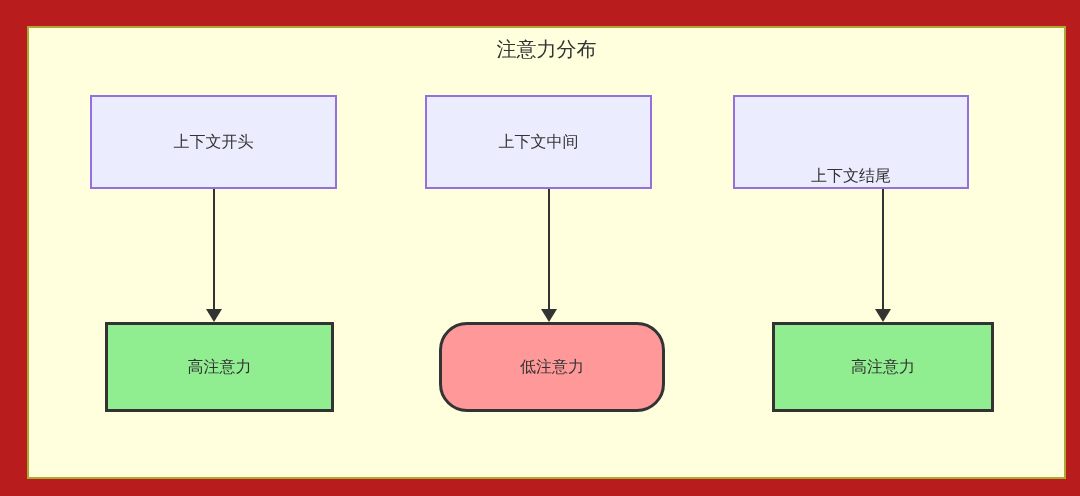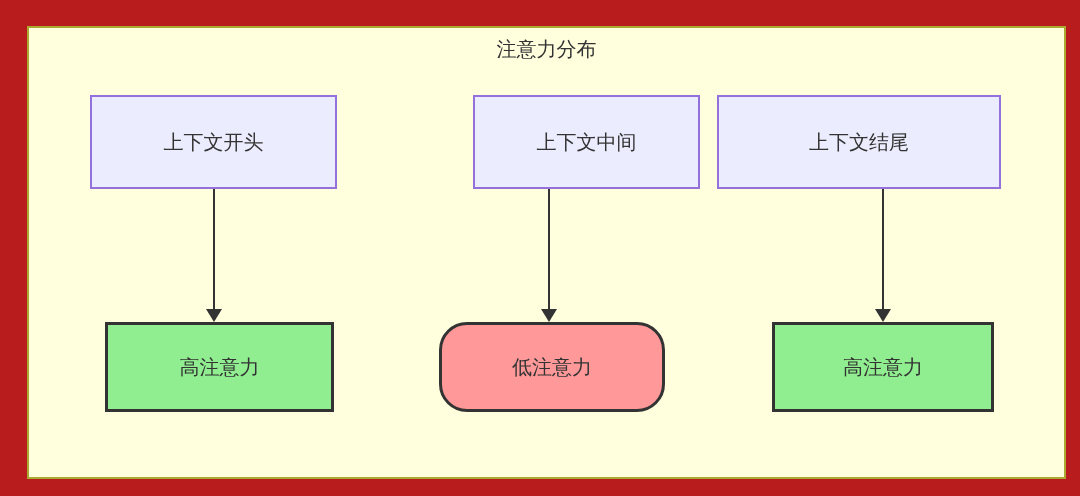--- a/index.html
+++ b/index.html
@@ -35,41 +35,41 @@
     text-align: center;
     font-size: 20px;
     color: var(--text, #333333);
   }
   .node {
     position: absolute;
     box-sizing: border-box;
     display: flex;
     align-items: center;
     justify-content: center;
-    font-size: 20px;
+    font-size: 16px;
     color: var(--text, #333333);
   }
   .node.source {
     background: var(--source-bg, #ececff);
     border: 2px solid var(--source-border, #9370db);
     height: 94px;
     top: 67px;
   }
   .node.target {
     border: 3px solid var(--target-border, #333333);
     height: 90px;
     top: 294px;
     align-items: center;
   }
   .node.target.high { background: var(--high-bg, #90ee90); }
   .node.target.low  { background: var(--low-bg, #ff9999); }
 
   #node-top-left     { left: 61px;  width: 247px; }
-  #node-top-middle   { left: 396px; width: 227px; margin-left: 48px; }
-  #node-top-right    { left: 688px; width: 284px; }
+  #node-top-middle   { left: 396px; width: 227px; }
+  #node-top-right    { left: 704px; width: 236px; align-items: flex-end; }
   #node-bottom-left  { left: 76px;  width: 229px; }
   #node-bottom-middle{ left: 410px; width: 226px; border-radius: 28px; }
   #node-bottom-right { left: 743px; width: 222px; }
 
   .arrow {
     position: absolute;
     top: 161px;
     width: 16px;
     height: 133px;
   }

